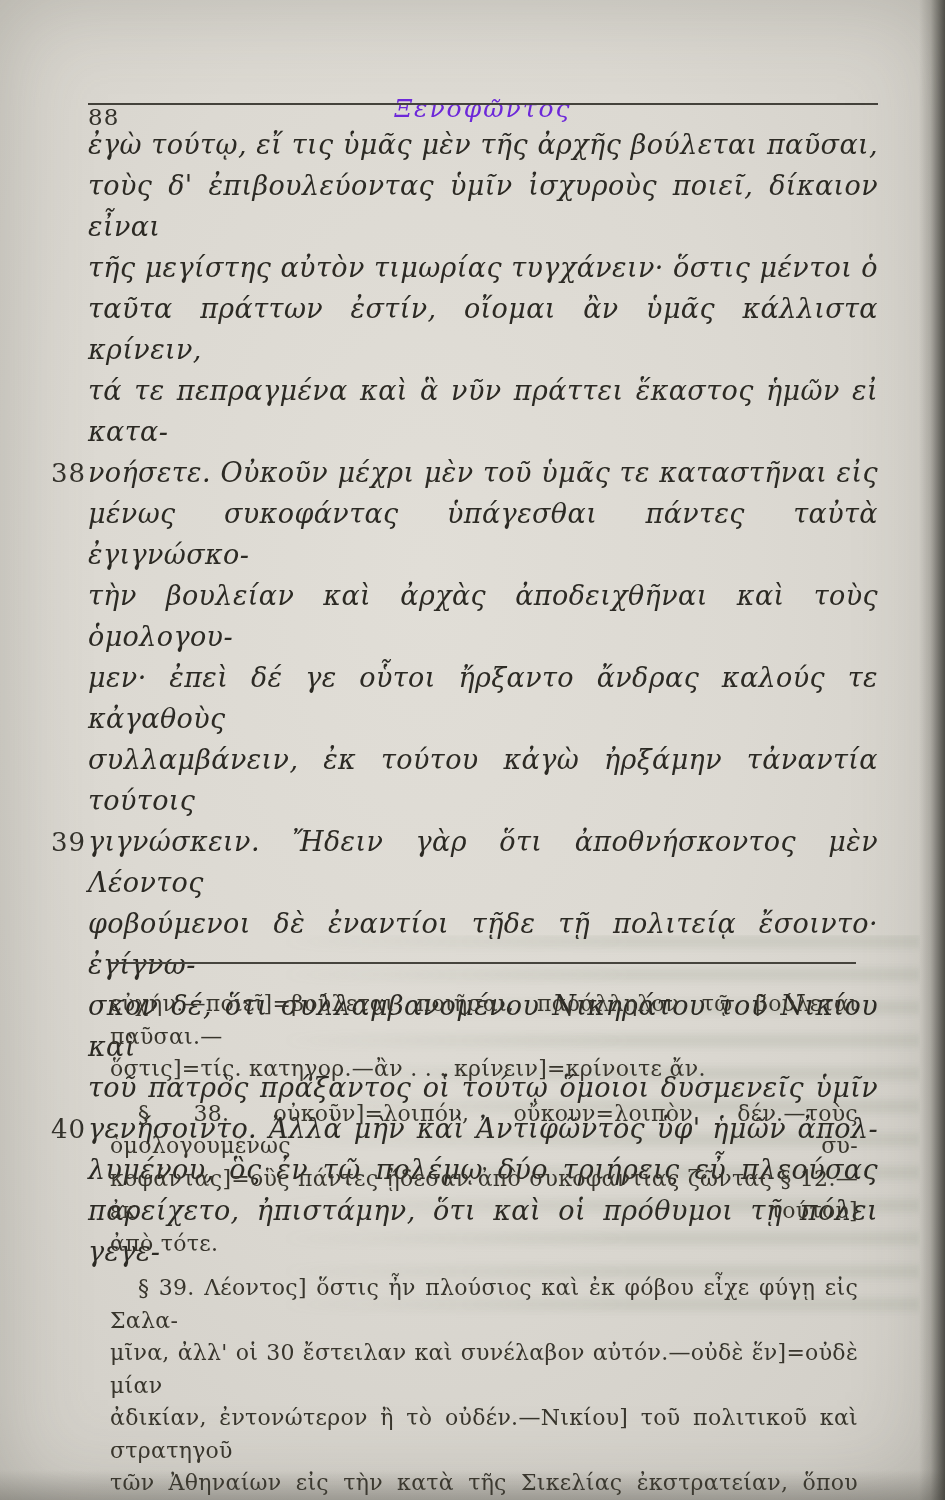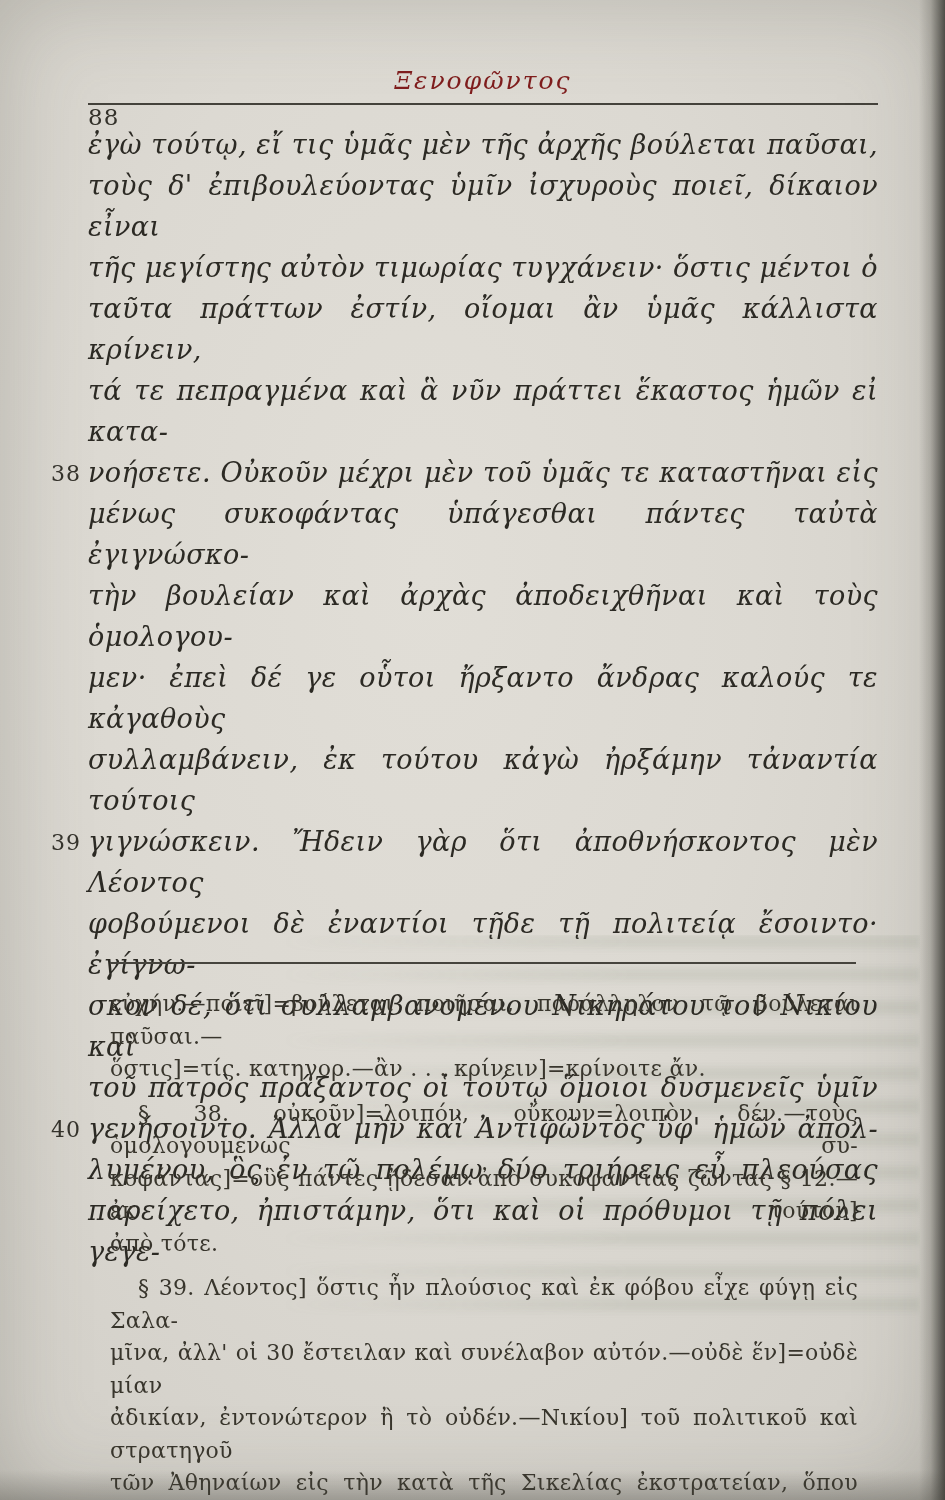--- a/index.html
+++ b/index.html
@@ -39,36 +39,36 @@
     pointer-events:none;
   }
 
   .header{position:absolute;left:88px;width:790px;top:66px;height:32px;}
   .pagenum{
     position:absolute;left:0;top:2px;
     font-size:23px;color:#34322b;letter-spacing:1px;margin-top:36px;
   }
   .running-title{
     display:block;text-align:center;
-    font-style:italic;font-size:25px;letter-spacing:2px;color:#7f1d1d;
+    font-style:italic;font-size:25px;letter-spacing:2px;color:#6d28d9;margin-top:28px;
   }
   .header-rule{
     position:absolute;left:88px;width:790px;top:103px;height:2px;
     background:#44423b;
   }
 
   .main{position:absolute;left:88px;width:790px;top:124px;color:#2c2a24;}
   .line{
     position:relative;
     font-style:italic;font-size:27px;line-height:41px;letter-spacing:0.4px;
     text-align:justify;text-align-last:justify;
   }
   .secnum{
     position:absolute;left:-37px;top:1px;width:35px;
-    font-style:normal;font-size:22px;letter-spacing:1px;text-align:left;
+    font-style:normal;font-size:26px;letter-spacing:1px;text-align:left;
     text-align-last:left;color:#34322b;
   }
 
   .fn-rule{
     position:absolute;left:110px;width:746px;top:962px;height:2px;
     background:#46443d;
   }
   .footnotes{position:absolute;left:110px;width:748px;top:988px;color:#38352c;}
   .fn-block{margin:0 0 12px 0;}
   .fn-line{

